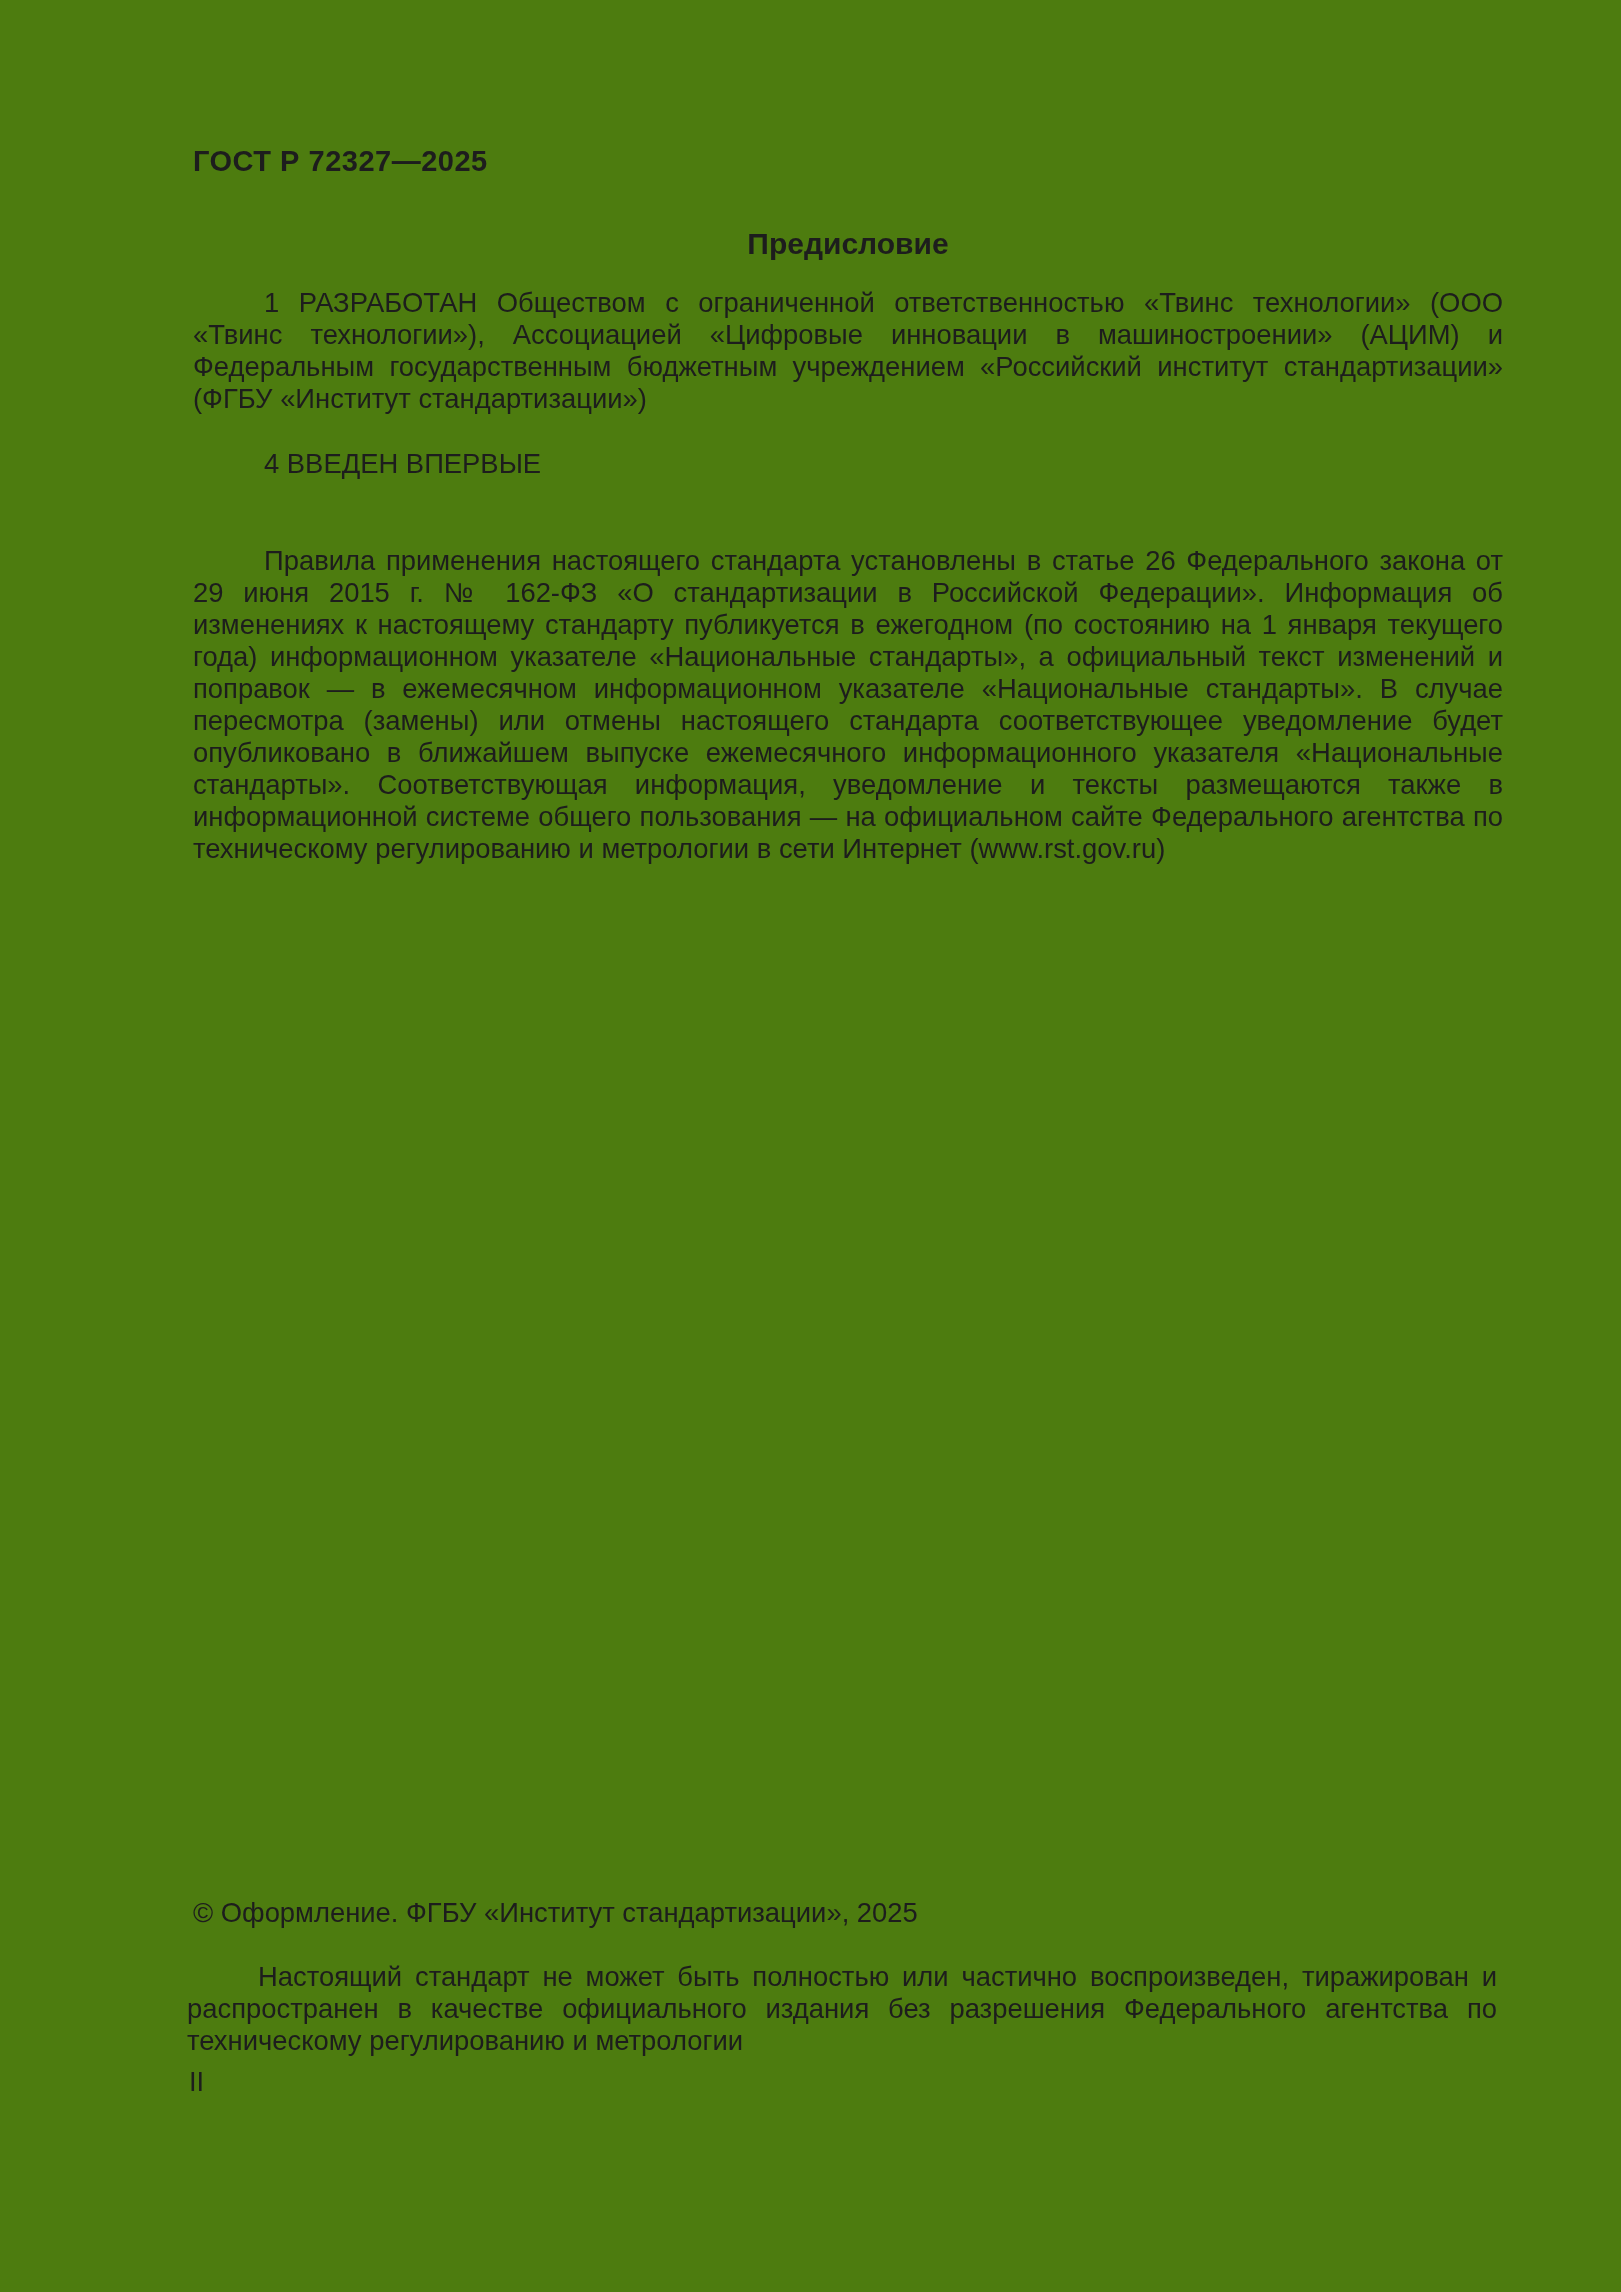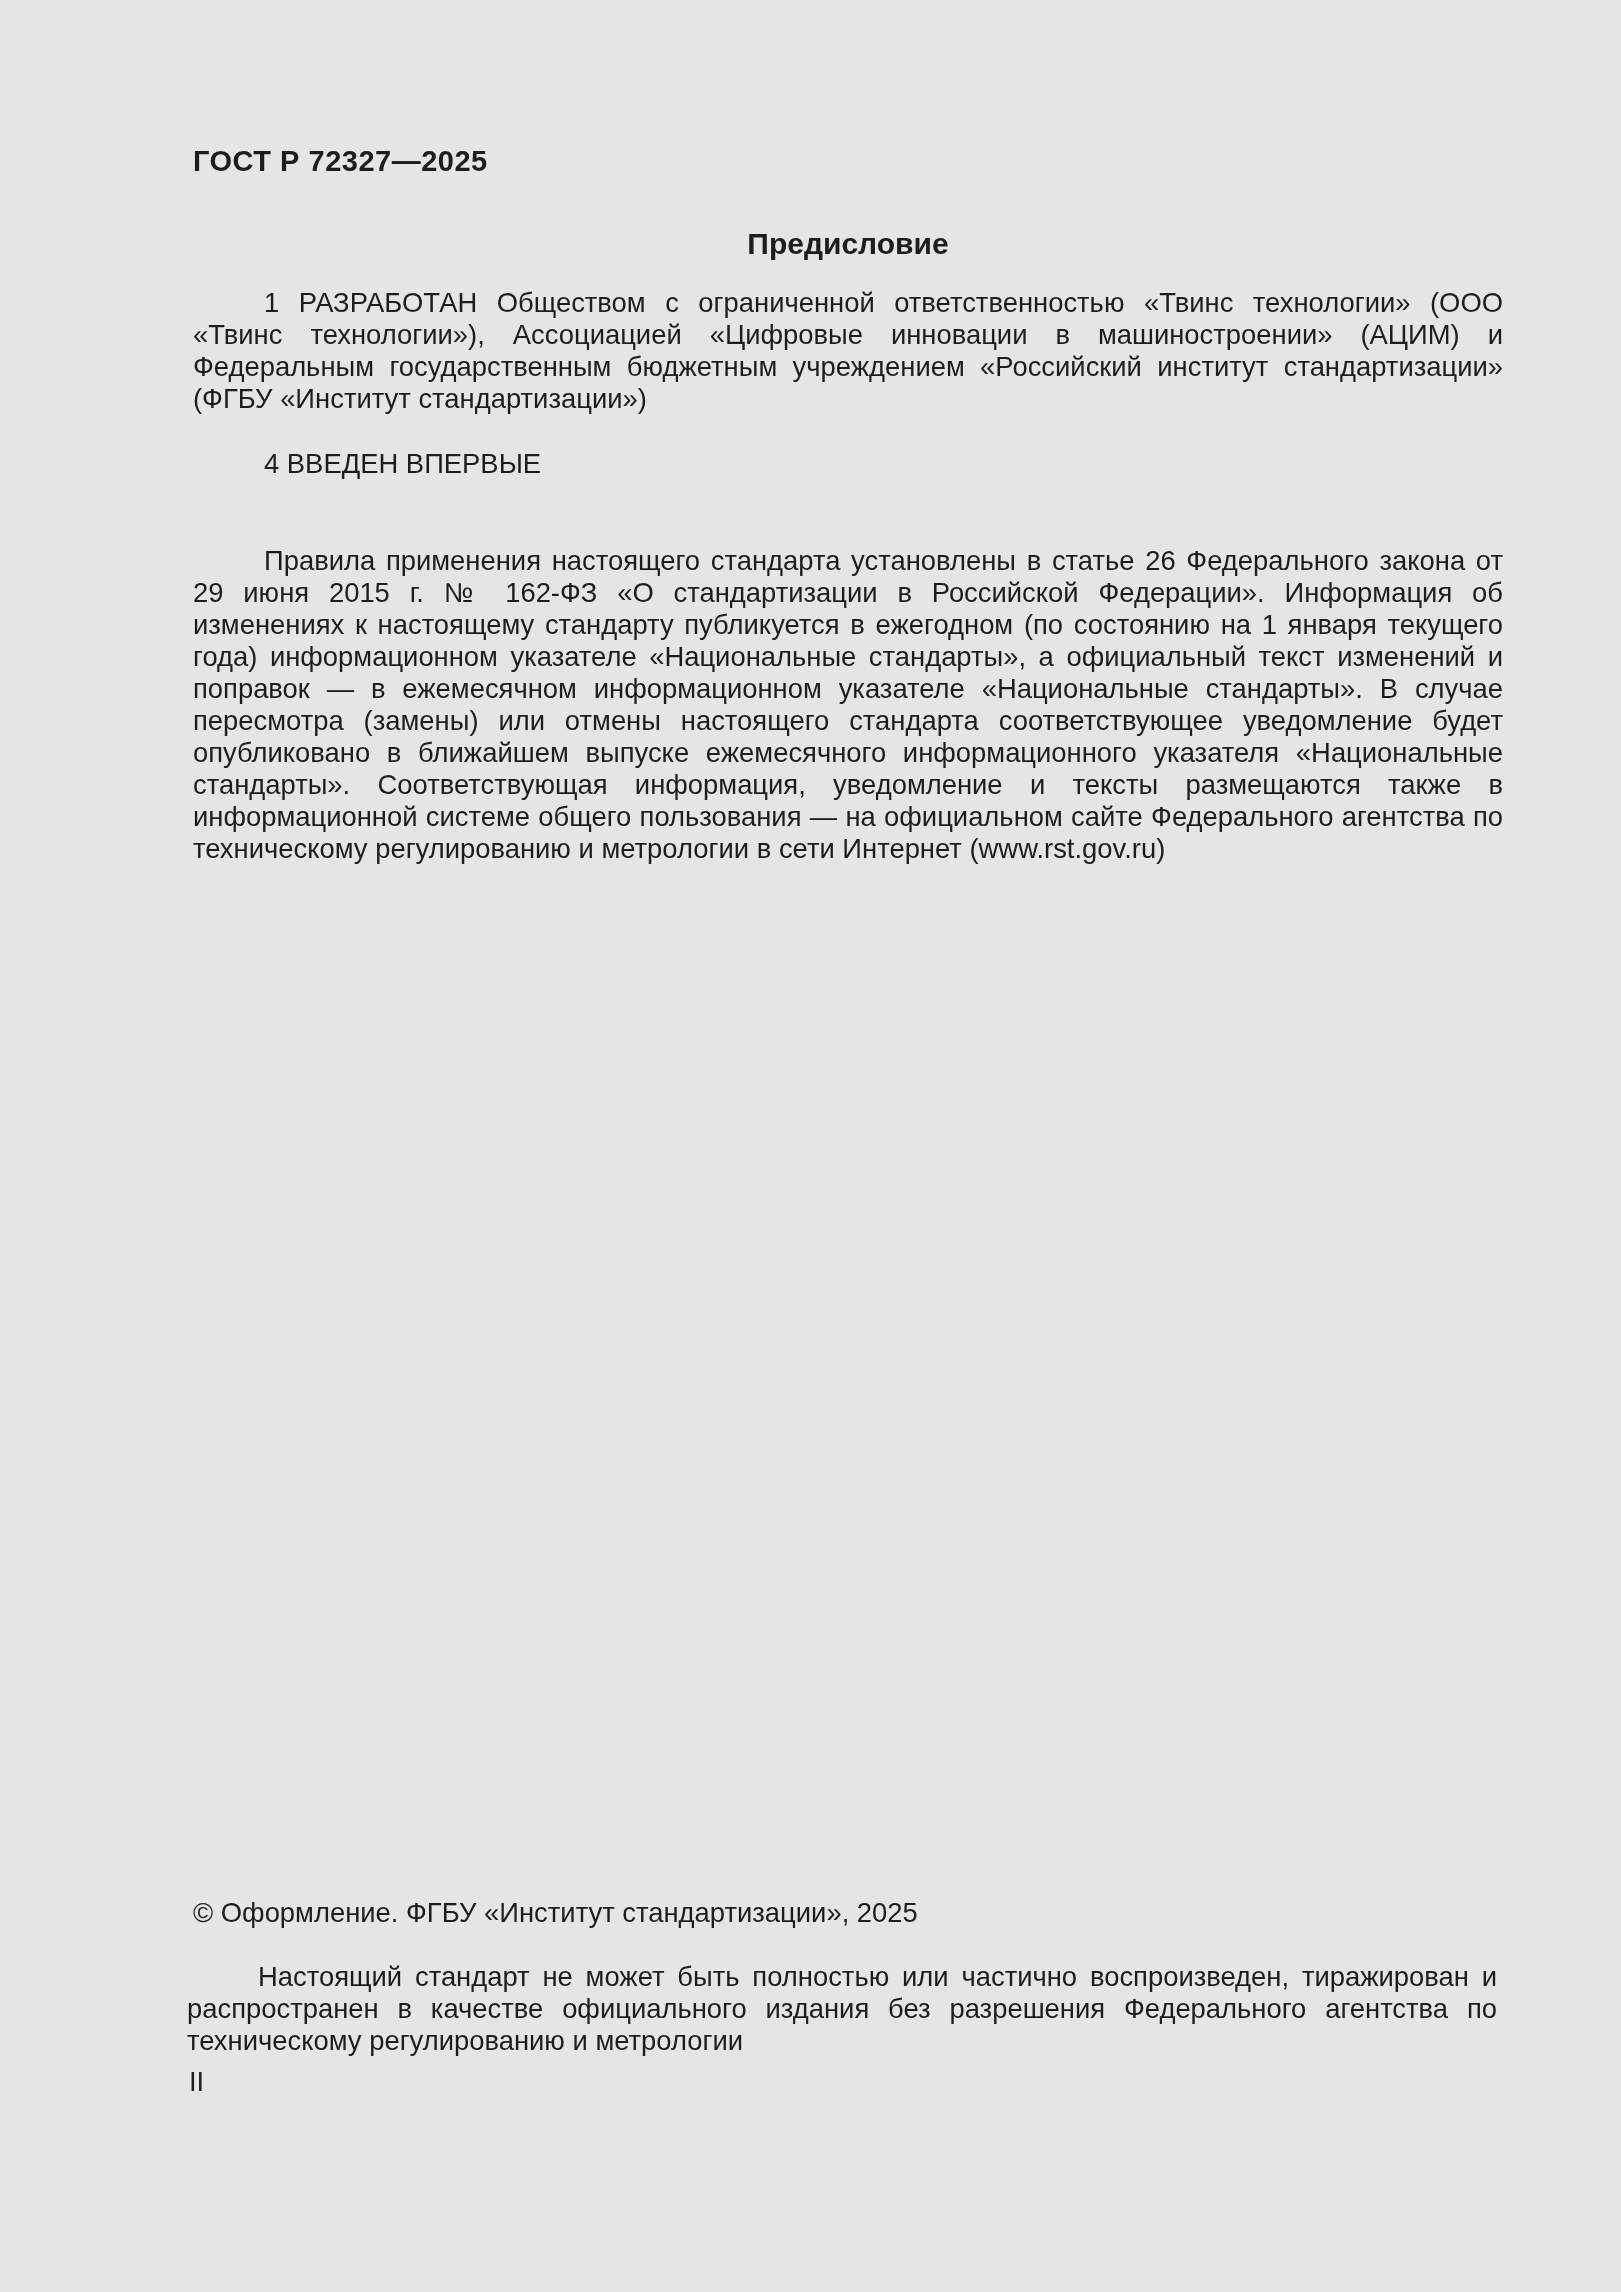--- a/index.html
+++ b/index.html
@@ -4,21 +4,21 @@
 <style>
   html, body {
     margin: 0;
     padding: 0;
     background: #ffffff;
   }
   .page {
     position: relative;
     width: 1621px;
     height: 2293px;
-    background: #e5e5e5;
+    background: #4d7c0f;
     color: #1d1d1d;
     font-family: "Liberation Sans", sans-serif;
     font-size: 27.4px;
     line-height: 32px;
     overflow: hidden;
   }
   .content {
     position: absolute;
     left: 193px;
     top: 145px;

